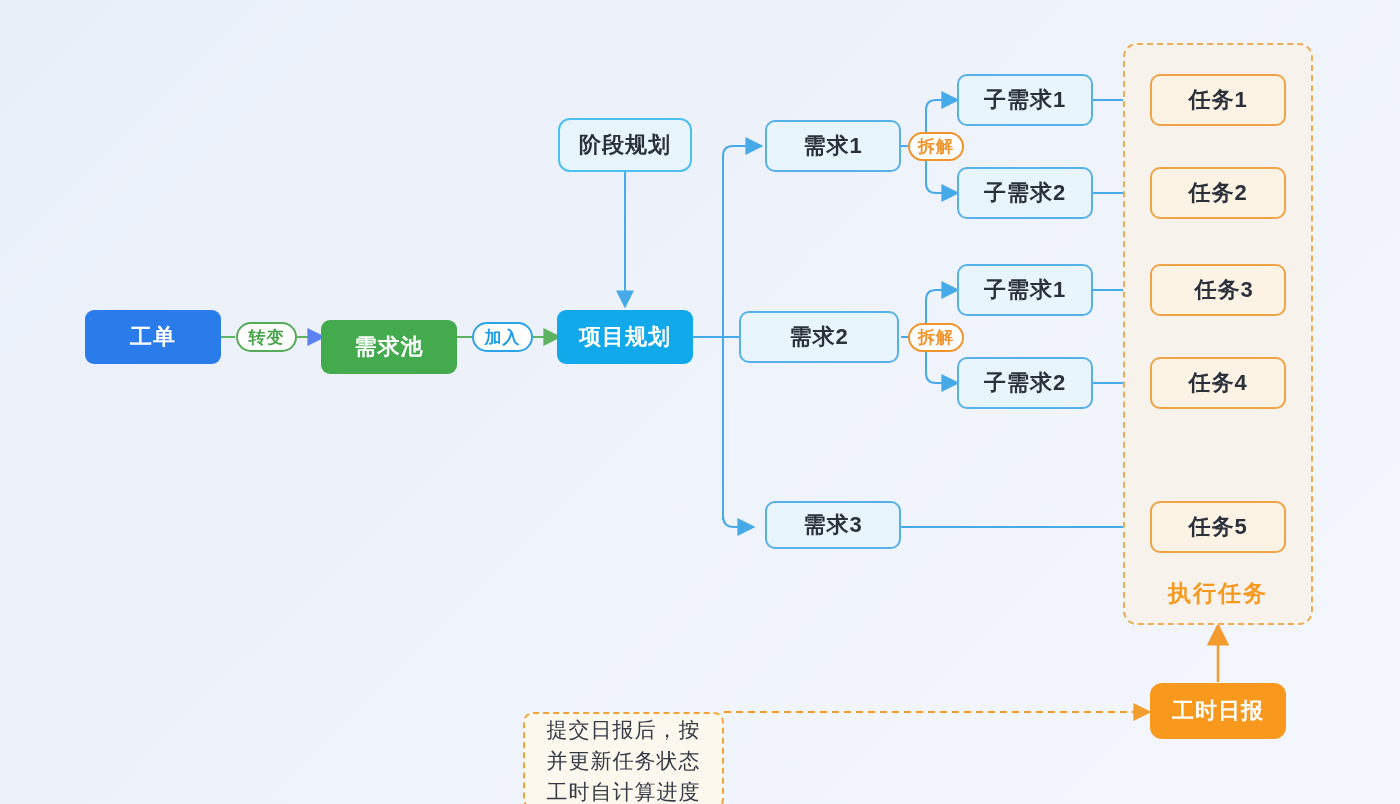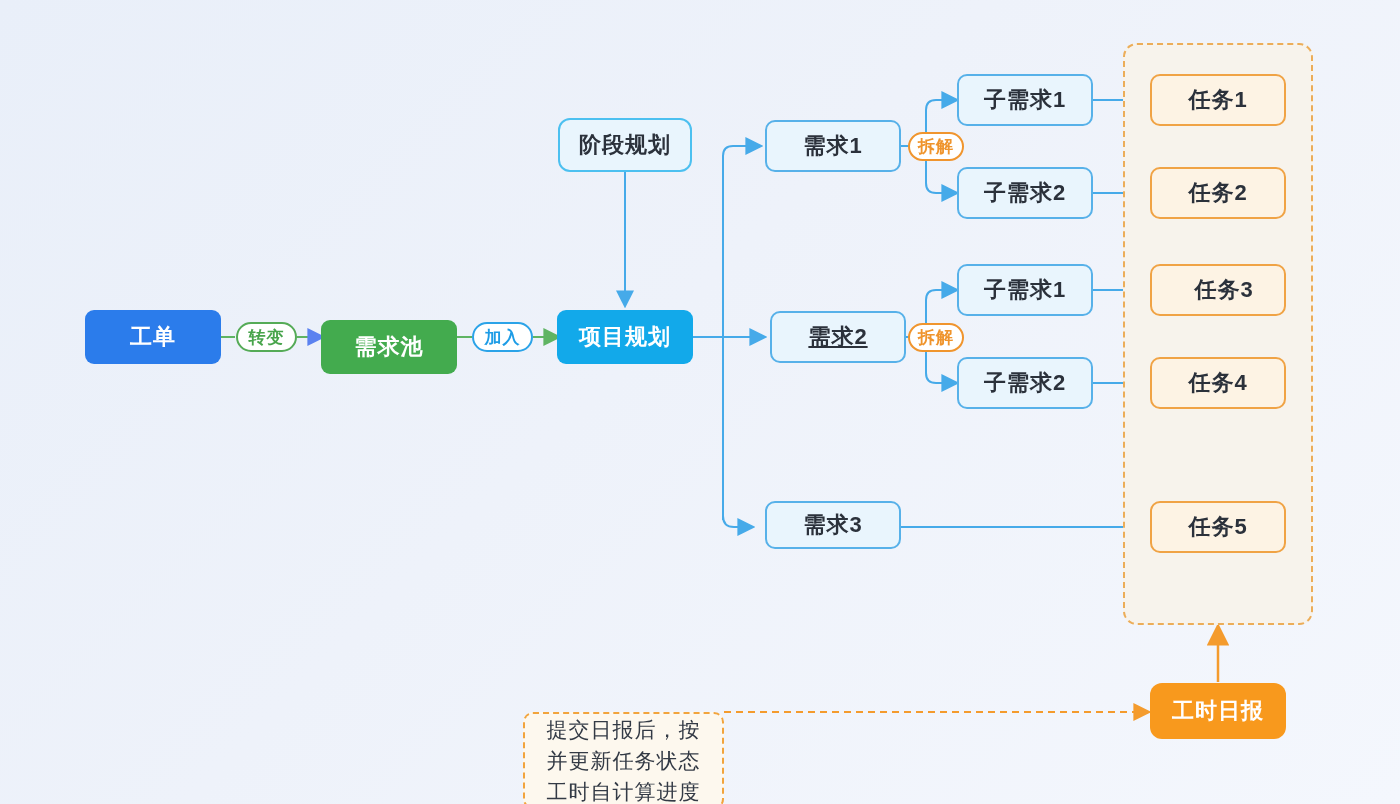--- a/index.html
+++ b/index.html
@@ -102,30 +102,31 @@
     <path d="M1093 383 H1139" stroke="#46aae9" stroke-width="2" fill="none" marker-end="url(#mB)"></path>
 
     <path d="M901 527 H1139" stroke="#46aae9" stroke-width="2" fill="none" marker-end="url(#mB)"></path>
 
     <path d="M1218 682 V641" stroke="#f49b2d" stroke-width="2.5" fill="none" marker-end="url(#mO)"></path>
 
     <path d="M724 712 H1137" stroke="#f49b2d" stroke-width="2" stroke-dasharray="7 5" fill="none" marker-end="url(#mO)"></path>
   </svg>
 
   <div class="zone" style="left:1123px;top:43px;width:190px;height:582px;"></div>
+  <div class="zone-title" style="left:1123px;top:578px;width:190px;">执行任务</div>
 
   <div class="node solid blue" style="left:85px;top:310px;width:136px;height:54px;">工单</div>
   <div class="pill green-pill" style="left:236px;top:322px;width:61px;height:30px;">转变</div>
   <div class="node solid green" style="left:321px;top:320px;width:136px;height:54px;">需求池</div>
   <div class="pill blue-pill" style="left:472px;top:322px;width:61px;height:30px;">加入</div>
   <div class="node light-blue stage" style="left:558px;top:118px;width:134px;height:54px;">阶段规划</div>
   <div class="node solid cyan" style="left:557px;top:310px;width:136px;height:54px;">项目规划</div>
 
   <div class="node light-blue" style="left:765px;top:120px;width:136px;height:52px;">需求1</div>
-  <div class="node light-blue" style="left:770px;top:311px;width:136px;height:52px;text-decoration:underline;">需求2</div>
+  <div class="node light-blue" style="left:739px;top:311px;width:160px;height:52px;">需求2</div>
   <div class="node light-blue" style="left:765px;top:501px;width:136px;height:48px;">需求3</div>
 
   <div class="pill orange-pill" style="left:908px;top:132px;width:56px;height:29px;">拆解</div>
   <div class="pill orange-pill" style="left:908px;top:323px;width:56px;height:29px;">拆解</div>
 
   <div class="node light-blue" style="left:957px;top:74px;width:136px;height:52px;">子需求1</div>
   <div class="node light-blue" style="left:957px;top:167px;width:136px;height:52px;">子需求2</div>
 
   <div class="node light-blue" style="left:957px;top:264px;width:136px;height:52px;">子需求1</div>
   <div class="node light-blue" style="left:957px;top:357px;width:136px;height:52px;">子需求2</div>

